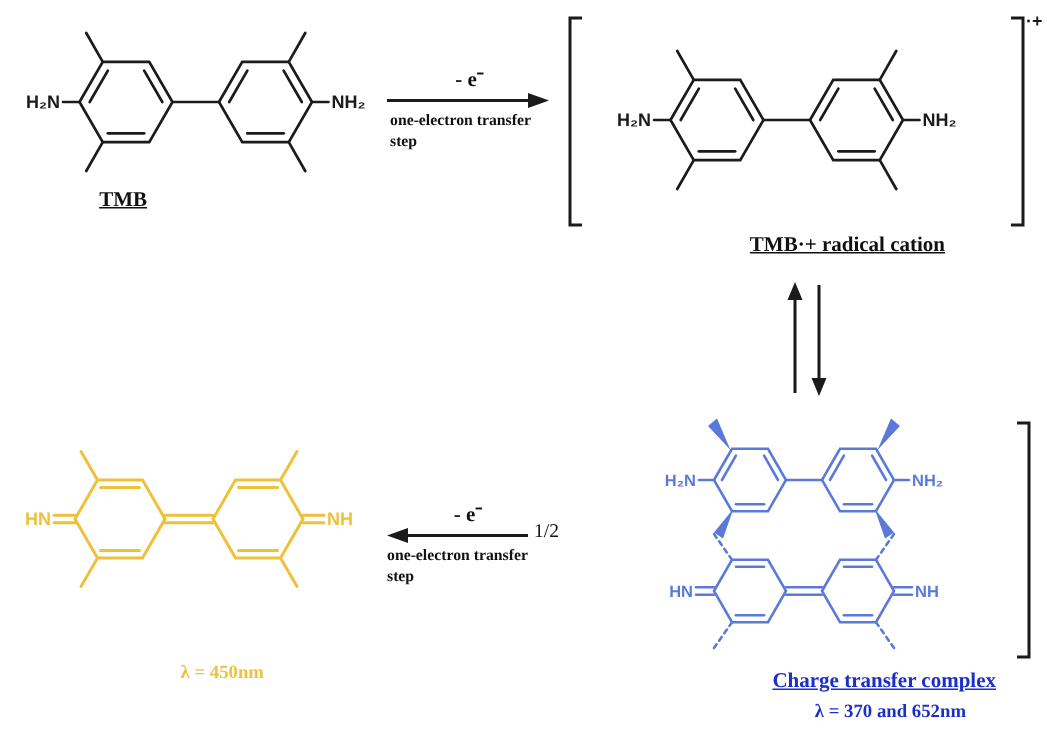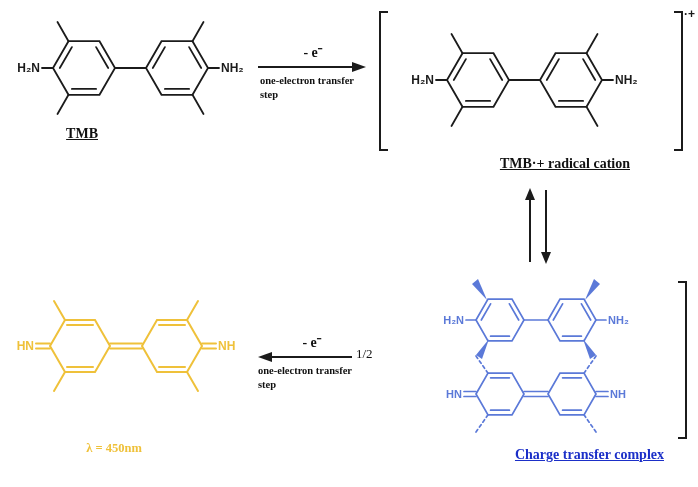--- a/index.html
+++ b/index.html
@@ -13,21 +13,21 @@
   .atom{font-family:"Liberation Sans",sans-serif;font-size:12px;font-weight:bold;fill:#1b1b1b;stroke:none}
   .atom-blue{font-family:"Liberation Sans",sans-serif;font-size:11px;font-weight:bold;fill:#5b79d8;stroke:none}
   .atom-gold{font-family:"Liberation Sans",sans-serif;font-size:12px;font-weight:bold;fill:#efc13a;stroke:none}
   .charge{font-family:"Liberation Sans",sans-serif;font-size:12px;font-weight:bold;fill:#1b1b1b;stroke:none}
   .arrow-block{display:flex;flex-direction:column;align-items:center}
   .arrow-label{font-weight:bold;font-size:14px;color:#111;height:18px}
   .arrow-sub{font-weight:bold;font-size:10.5px;line-height:1.3;color:#111;align-self:flex-start;padding-left:4px}
   .caption{font-weight:bold;text-decoration:underline;text-align:right;font-size:14px;color:#111}
   .caption-blue{color:#1b2fc8}
   .caption-gold{color:#efc13a}
-  .lambda{font-weight:bold;text-align:center;font-size:12.5px}
+  .lambda{font-weight:bold;text-align:right;font-size:12.5px}
   .coeff{font-weight:normal;font-size:13px;color:#111}
 </style>
 </head>
 <body>
 
 <div class="stage">
 
   <svg class="abs" style="left:4px;top:6px" width="258" height="126" viewBox="0 0 258 126">
     <g class="struct">
       <polygon points="49,62 64.5,35.2 95.5,35.2 111,62 95.5,88.8 64.5,88.8"></polygon>
@@ -139,20 +139,21 @@
     </g>
     <text class="atom-blue" x="76" y="52" text-anchor="end">H₂N</text>
     <text class="atom-blue" x="220" y="52" text-anchor="start">NH₂</text>
     <text class="atom-blue" x="74" y="126" text-anchor="end">HN</text>
     <text class="atom-blue" x="222" y="126" text-anchor="start">NH</text>
     <g stroke="#1b1b1b" stroke-width="2" fill="none">
       <path d="M290,10 L298,10 L298,166 L290,166"></path>
     </g>
   </svg>
   <div class="abs caption caption-blue" style="left:414px;top:447px;width:250px">Charge transfer complex</div>
+  <div class="abs lambda caption-blue" style="left:434px;top:467px;width:210px">λ = 370 and 652nm</div>
 
   <div class="abs arrow-block" style="left:254px;top:332px;width:116px">
     <div class="arrow-label">- e⁻</div>
     <svg width="116" height="14" viewBox="0 0 116 14">
       <line x1="16" y1="7" x2="98" y2="7" stroke="#1b1b1b" stroke-width="2"></line>
       <polygon points="18,2 4,7 18,12" fill="#1b1b1b"></polygon>
     </svg>
     <div class="arrow-sub">one-electron transfer step</div>
   </div>
   <div class="abs coeff" style="left:356px;top:346px">1/2</div>

